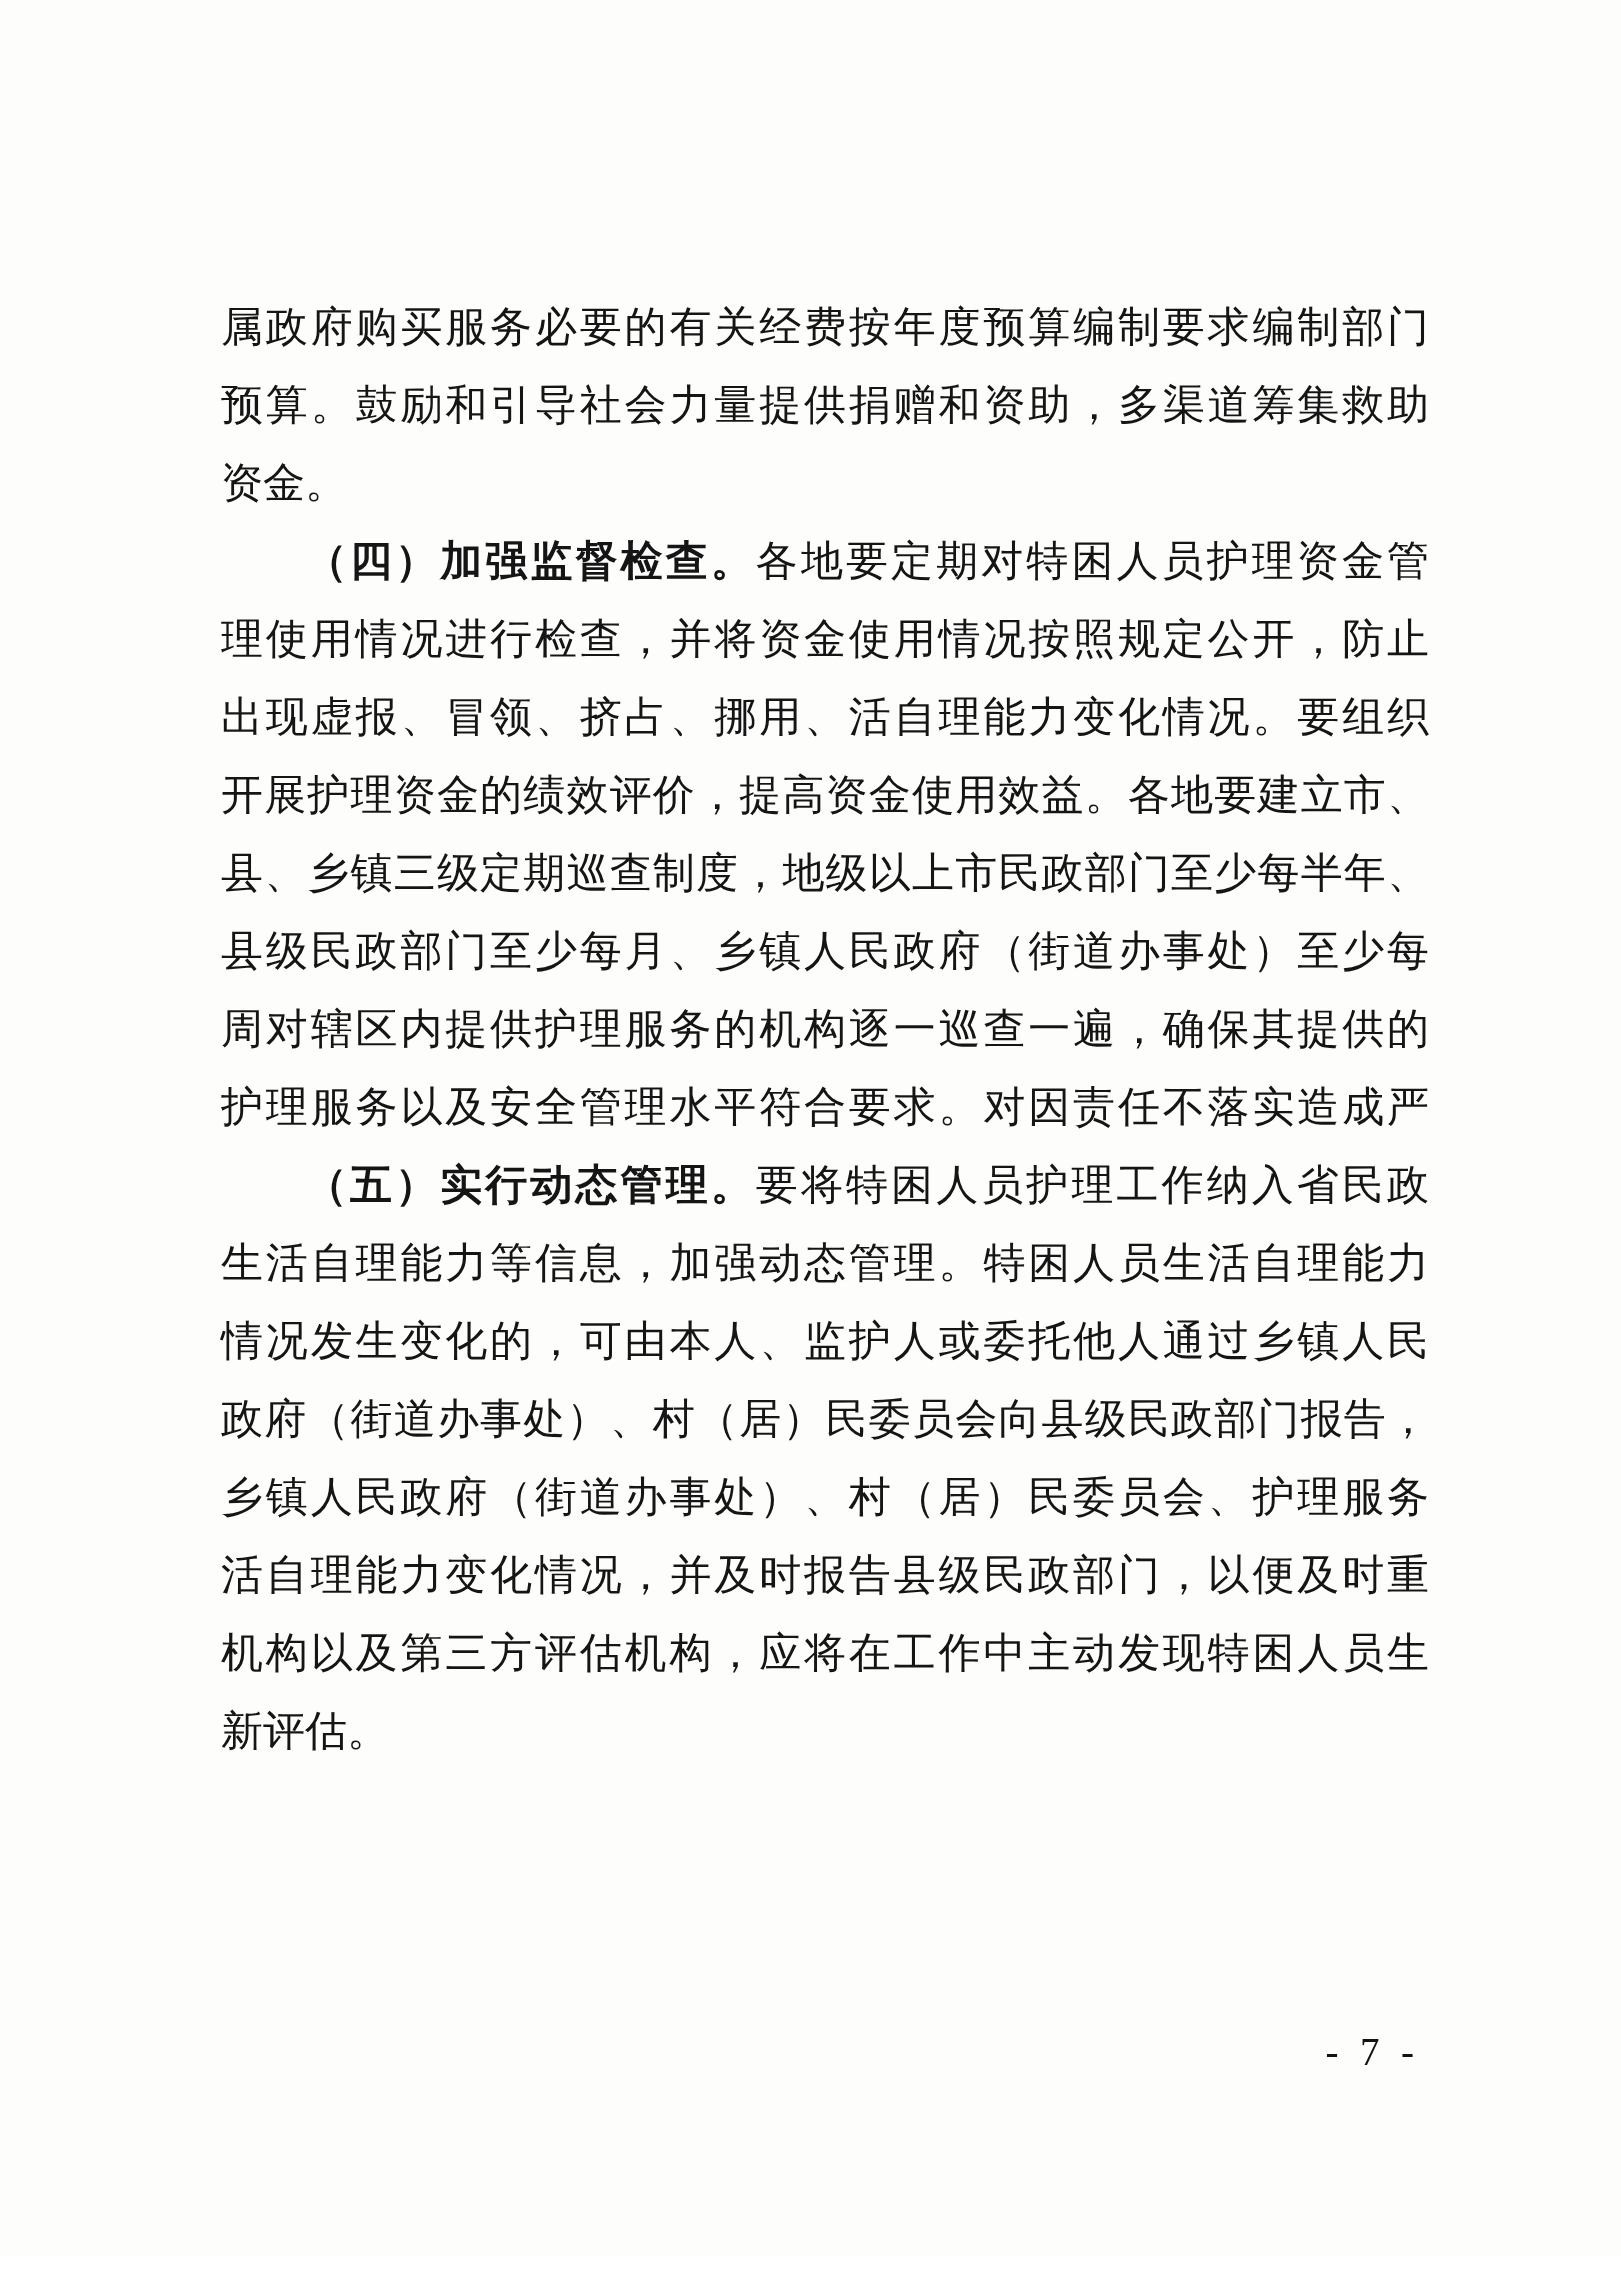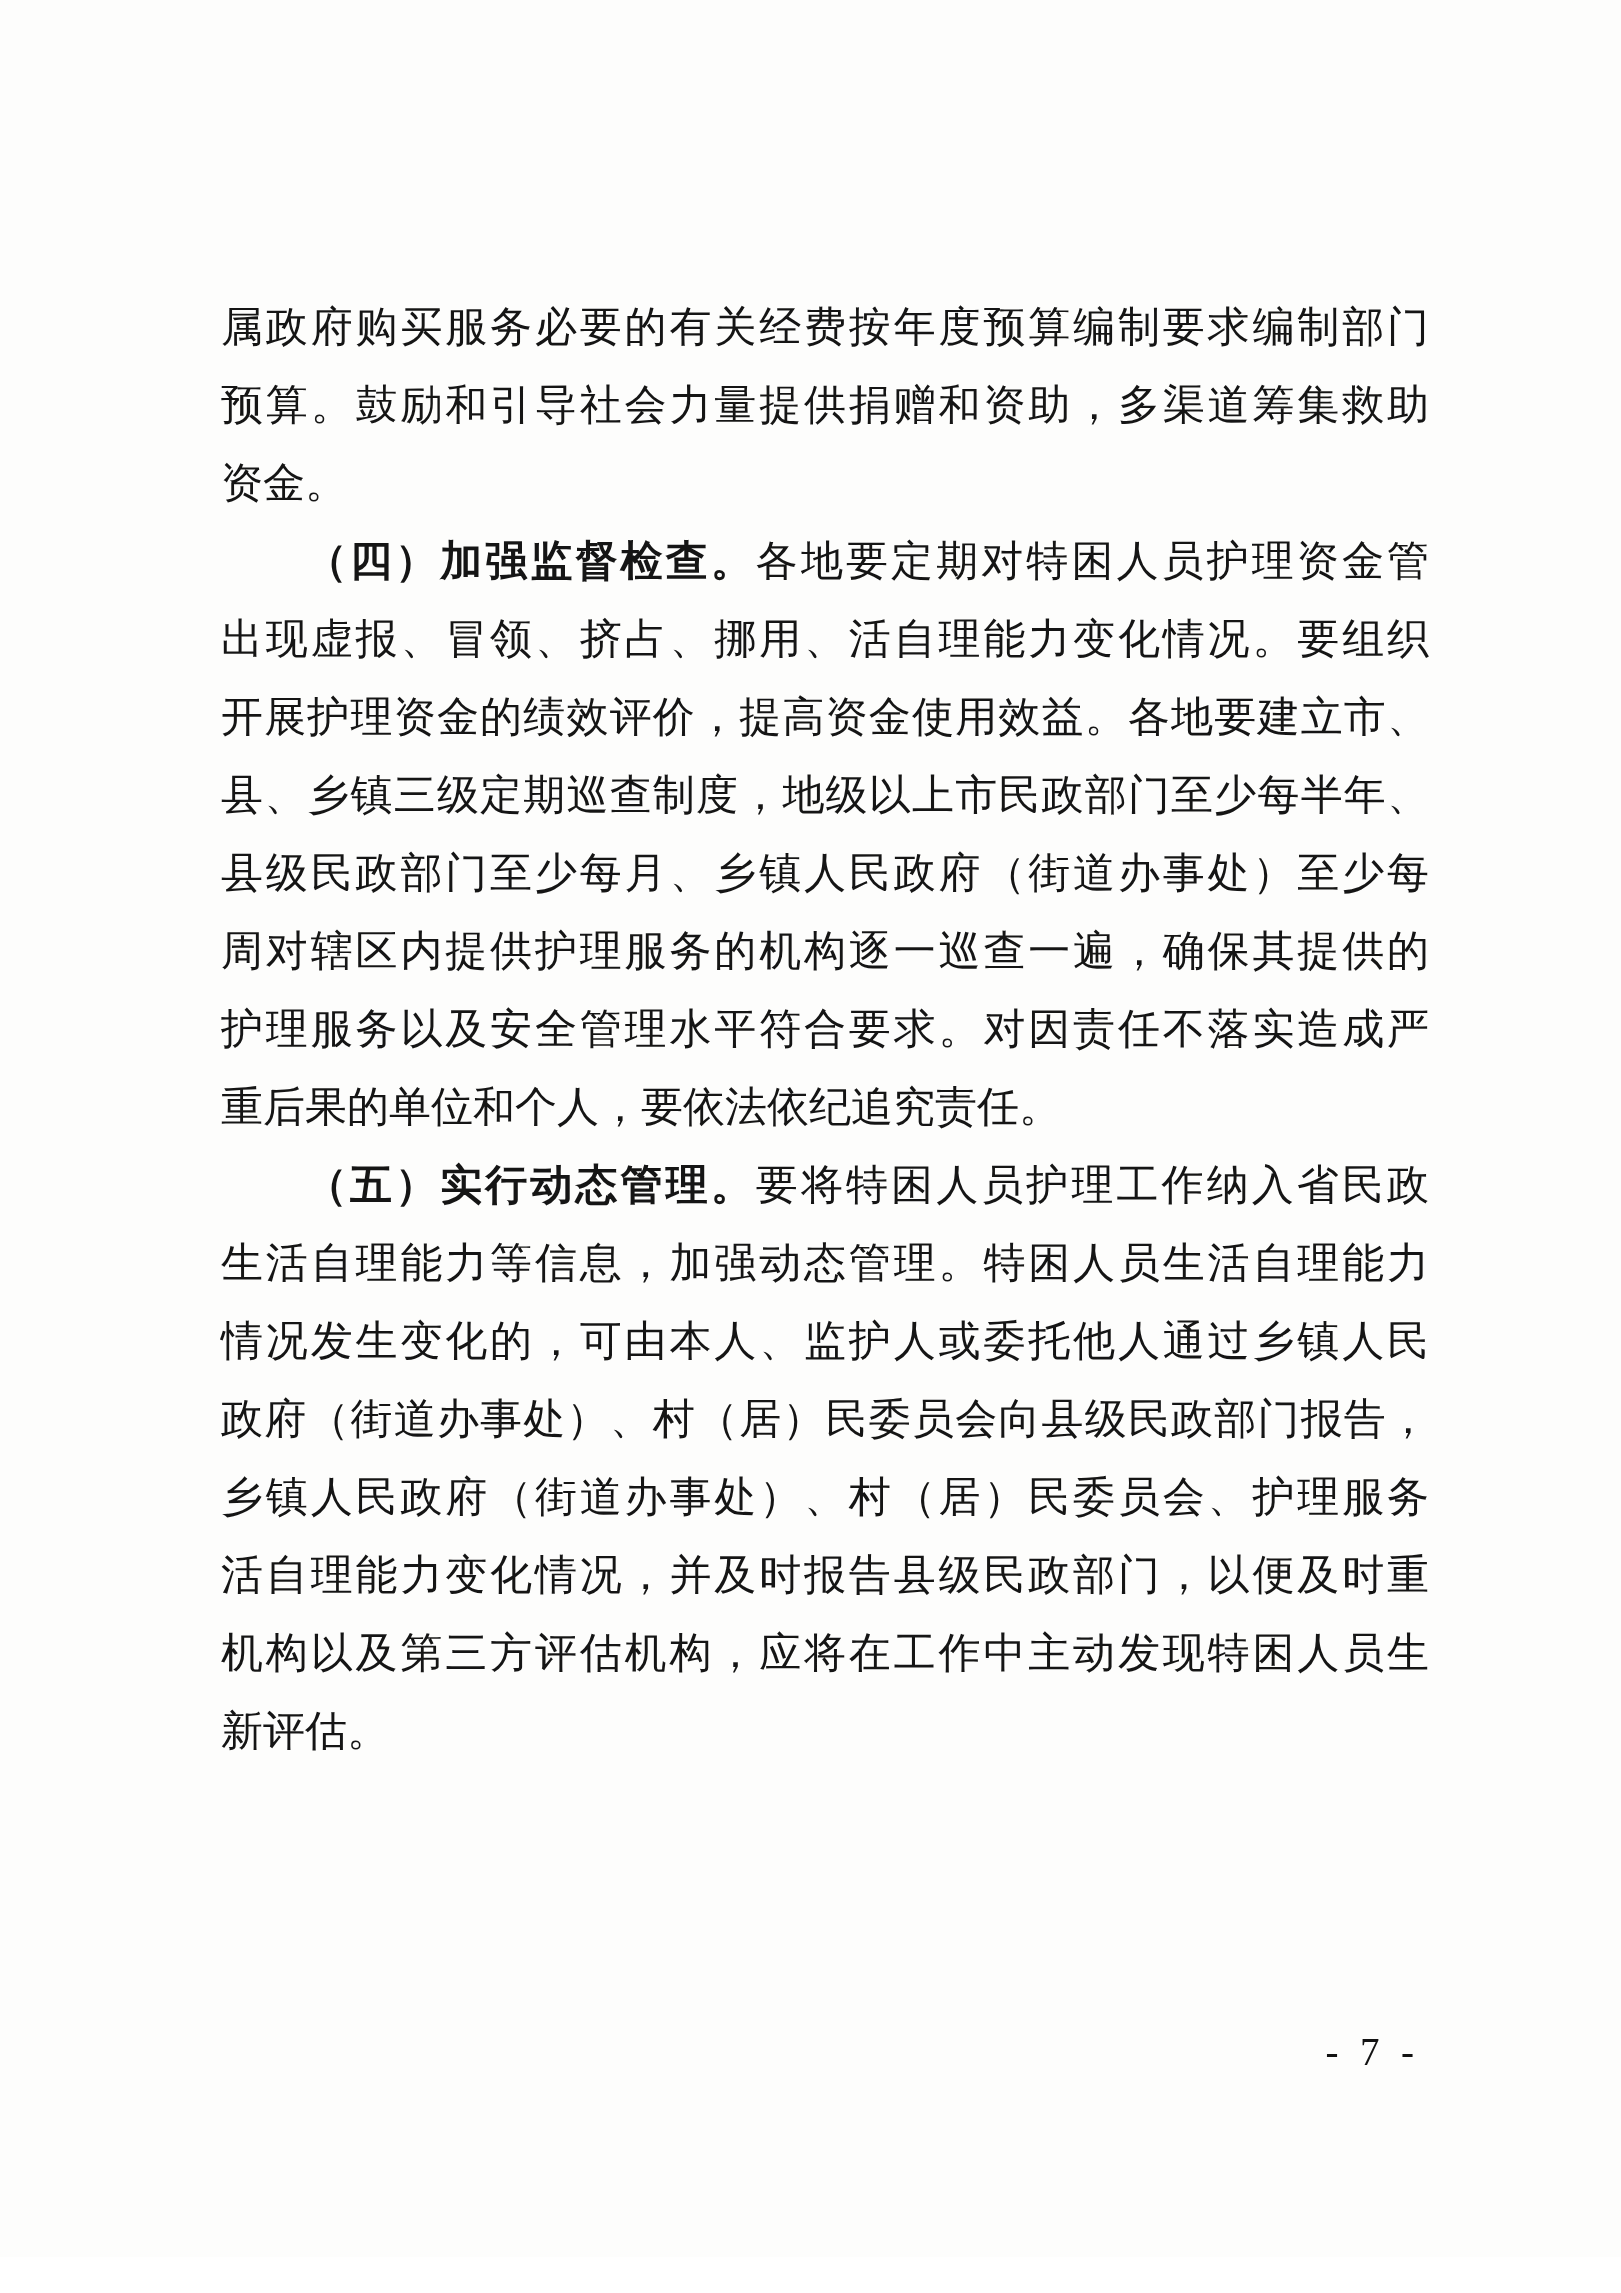--- a/index.html
+++ b/index.html
@@ -51,27 +51,27 @@
 </style>
 </head>
 <body>
 
 <div class="page" style="background: rgb(253, 253, 252); color: rgb(21, 21, 21);">
   <div class="text-block">
       <div class="line fill">属政府购买服务必要的有关经费按年度预算编制要求编制部门</div>
       <div class="line fill">预算。鼓励和引导社会力量提供捐赠和资助，多渠道筹集救助</div>
       <div class="line">资金。</div>
       <div class="line indent fill"><span class="lead">（四）加强监督检查。</span>各地要定期对特困人员护理资金管</div>
+      <div class="line fill">理使用情况进行检查，并将资金使用情况按照规定公开，防止</div>
       <div class="line fill">出现虚报、冒领、挤占、挪用、活自理能力变化情况。要组织</div>
       <div class="line fill">开展护理资金的绩效评价，提高资金使用效益。各地要建立市、</div>
       <div class="line fill">县、乡镇三级定期巡查制度，地级以上市民政部门至少每半年、</div>
       <div class="line fill">县级民政部门至少每月、乡镇人民政府（街道办事处）至少每</div>
       <div class="line fill">周对辖区内提供护理服务的机构逐一巡查一遍，确保其提供的</div>
       <div class="line fill">护理服务以及安全管理水平符合要求。对因责任不落实造成严</div>
-      <div class="line">重后果的单位和个人，要依法依纪追究责任。</div>
       <div class="line indent fill"><span class="lead">（五）实行动态管理。</span>要将特困人员护理工作纳入省民政</div>
       <div class="line fill">生活自理能力等信息，加强动态管理。特困人员生活自理能力</div>
       <div class="line fill">情况发生变化的，可由本人、监护人或委托他人通过乡镇人民</div>
       <div class="line fill">政府（街道办事处）、村（居）民委员会向县级民政部门报告，</div>
       <div class="line fill">乡镇人民政府（街道办事处）、村（居）民委员会、护理服务</div>
       <div class="line fill">活自理能力变化情况，并及时报告县级民政部门，以便及时重</div>
       <div class="line fill">机构以及第三方评估机构，应将在工作中主动发现特困人员生</div>
       <div class="line">新评估。</div>
     </div>
   <div class="page-number">- 7 -</div>

